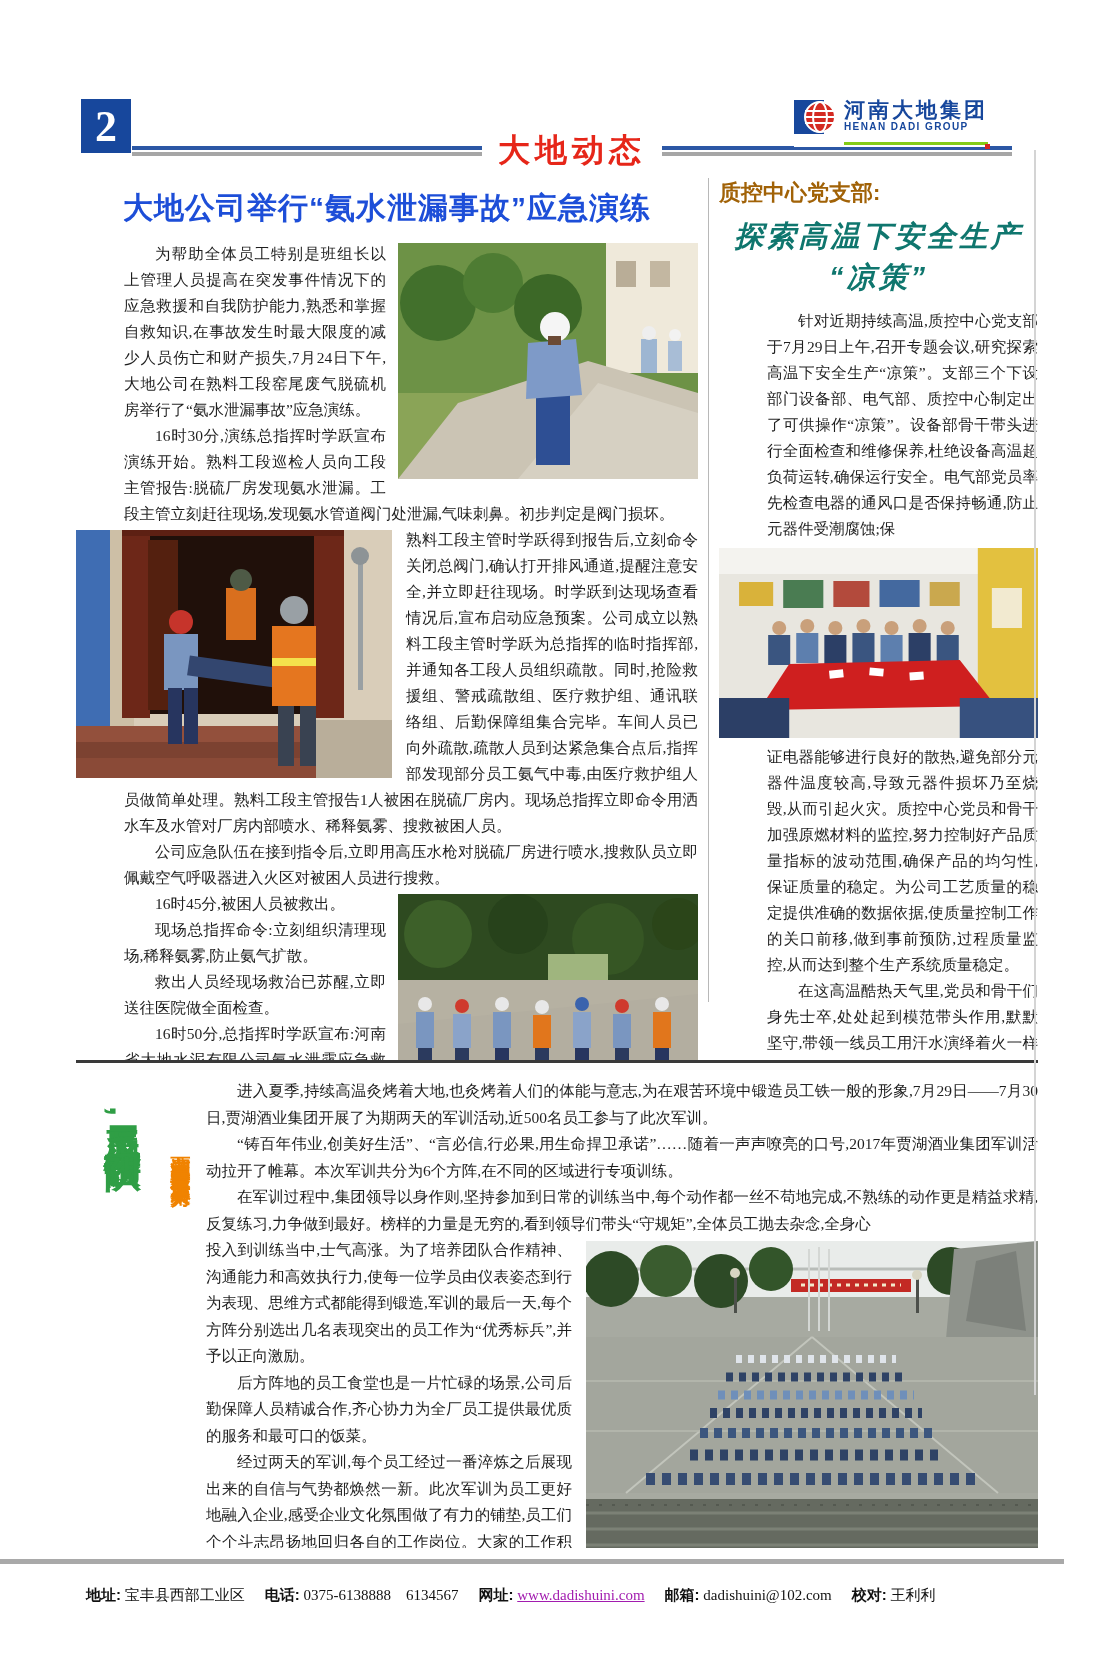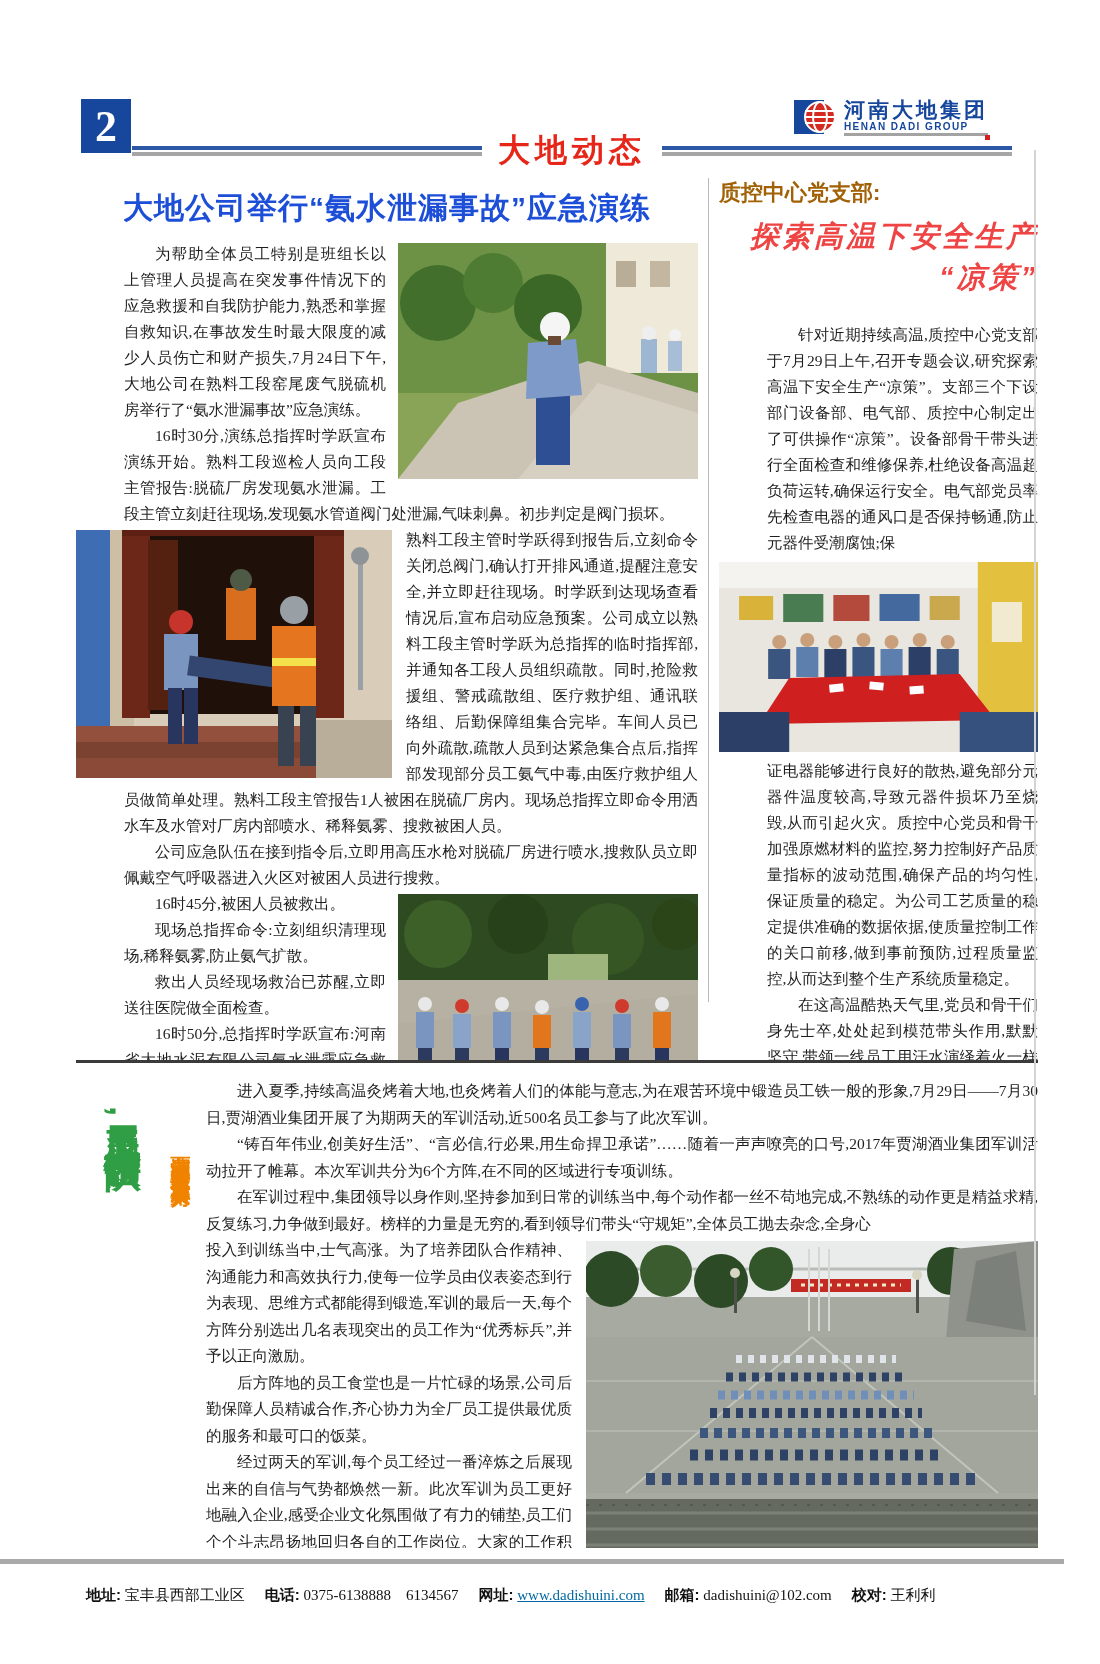--- a/index.html
+++ b/index.html
@@ -8,64 +8,64 @@
   .page { position:relative; width:1100px; height:1664px; background:#ffffff; overflow:hidden; }
 
   
   .pagenum { position:absolute; left:81px; top:99px; width:50px; height:54px; background:#17479c;
              color:#fff; font:bold 44px "Liberation Serif",serif; display:flex; align-items:center; justify-content:center; }
   .rule-row { position:absolute; left:132px; top:129px; width:880px; display:flex; align-items:center; }
   .rule { flex:1; height:10px; background:linear-gradient(to bottom,#2b57a5 0 4px,#ffffff 4px 6px,#a6a6a6 6px 10px); }
   .section-title { padding:0 16px; color:#e62619; font:bold 32px "Liberation Sans",sans-serif; letter-spacing:5px; white-space:nowrap; }
   .logo { position:absolute; right:112px; top:98px; display:flex; align-items:flex-start; gap:8px; background:#fff; padding-bottom:2px; }
   .logo-mark { width:42px; height:40px; }
-  .logo-text { border-bottom:3px solid #a3a3a3; padding-bottom:1px; position:relative; }
+  .logo-text { border-bottom:3px solid #84cc16; padding-bottom:10px; position:relative; }
   .logo-cn { font:bold 21px "Liberation Sans",sans-serif; color:#17479c; letter-spacing:3px; line-height:23px; }
   .logo-en { font:bold 10px "Liberation Sans",sans-serif; color:#17479c; letter-spacing:1.4px; }
   .logo-dot { position:absolute; right:-2px; bottom:-7px; width:5px; height:5px; background:#d42222; }
 
   
   .main { position:absolute; left:76px; top:172px; width:962px; height:888px; display:flex; }
   .col-left { width:622px; overflow:hidden; }
   .col-sep { width:1px; background:#b8b8b8; margin:6px 10px 58px 10px; }
   .col-right { flex:1; overflow:hidden; }
 
   .hl-red { margin:16px 0 12px; text-align:center; color:#1d4ed8; font:bold 30px "Liberation Sans",sans-serif; letter-spacing:1px; }
   .bodytxt { font-size:15.5px; line-height:26px; text-align:justify; color:#1e1e1e; }
   .bodytxt p { text-indent:2em;margin-left:48px; }
   .bodytxt p.cont { text-indent:0; }
   .ph { display:block; }
   .ph1 { float:right; width:300px; height:236px; margin:2px 0 6px 12px; }
   .ph2 { float:left; width:316px; height:248px; margin:3px 14px 4px 0; }
   .ph3 { float:right; width:300px; height:224px; margin:3px 0 3px 12px; }
 
   .kicker { font:bold 22px "Liberation Sans",sans-serif; color:#a16207; margin:6px 0 0; }
-  .hl-mag { text-align:right; color:#ef4444; font:bold italic 29px "Liberation Sans",sans-serif;
-            line-height:41px; margin:8px 0 24px; letter-spacing:3px; }
+  .hl-mag { text-align:center; color:#0f766e; font:bold italic 29px "Liberation Sans",sans-serif;
+            line-height:41px; margin:8px 0 10px; letter-spacing:3px; }
   .ph4 { width:100%; height:190px; margin:6px 0; }
   .byline-r { float:right; font-family:"Liberation Sans",sans-serif; font-weight:bold; text-indent:0; }
 
   
   .divider2 { position:absolute; left:76px; top:1060px; width:962px; height:3px; background:#3a3a3a; }
   .bottom { position:absolute; left:76px; top:1074px; width:962px; height:474px; display:flex; overflow:hidden; }
   .v-green { writing-mode:vertical-rl; font:bold 37px "Liberation Sans",sans-serif; color:#2f9e45;
              padding-top:22px; width:86px; letter-spacing:2px; line-height:80px; }
   .v-orange { writing-mode:vertical-rl; font:bold 20px "Liberation Sans",sans-serif; color:#f08300;
               padding-top:66px; width:34px; letter-spacing:2px; line-height:30px; }
   .bottom-text { flex:1; font-size:15.5px; line-height:26.5px; text-align:justify; color:#1e1e1e; padding:4px 0 0 10px; overflow:hidden; }
   .bottom-text p { text-indent:2em; }
   .bottom-text p.cont { text-indent:0; }
   .ph5 { float:right; width:452px; height:316px; margin:4px 0 6px 14px; }
 
   
   .footer-rule { position:absolute; left:0; top:1559px; width:1064px; height:5px; background:#a9a9a9; }
   .footer { position:absolute; left:86px; top:1586px; width:960px; font-size:15px; color:#111;
             display:flex; gap:20px; white-space:nowrap; }
   .f-label { font-weight:bold; font-family:"Liberation Sans",sans-serif; }
-  .f-link { color:#0369a1; }
+  .f-link { color:#a21caf; }
   .edge-line { position:absolute; left:1034px; top:150px; width:2px; height:1245px; background:#d4d4d4; }
 </style>
 </head>
 <body>
 
 <div class="page">
 
   <div class="pagenum">2</div>
   <div class="rule-row">
     <div class="rule"></div>

